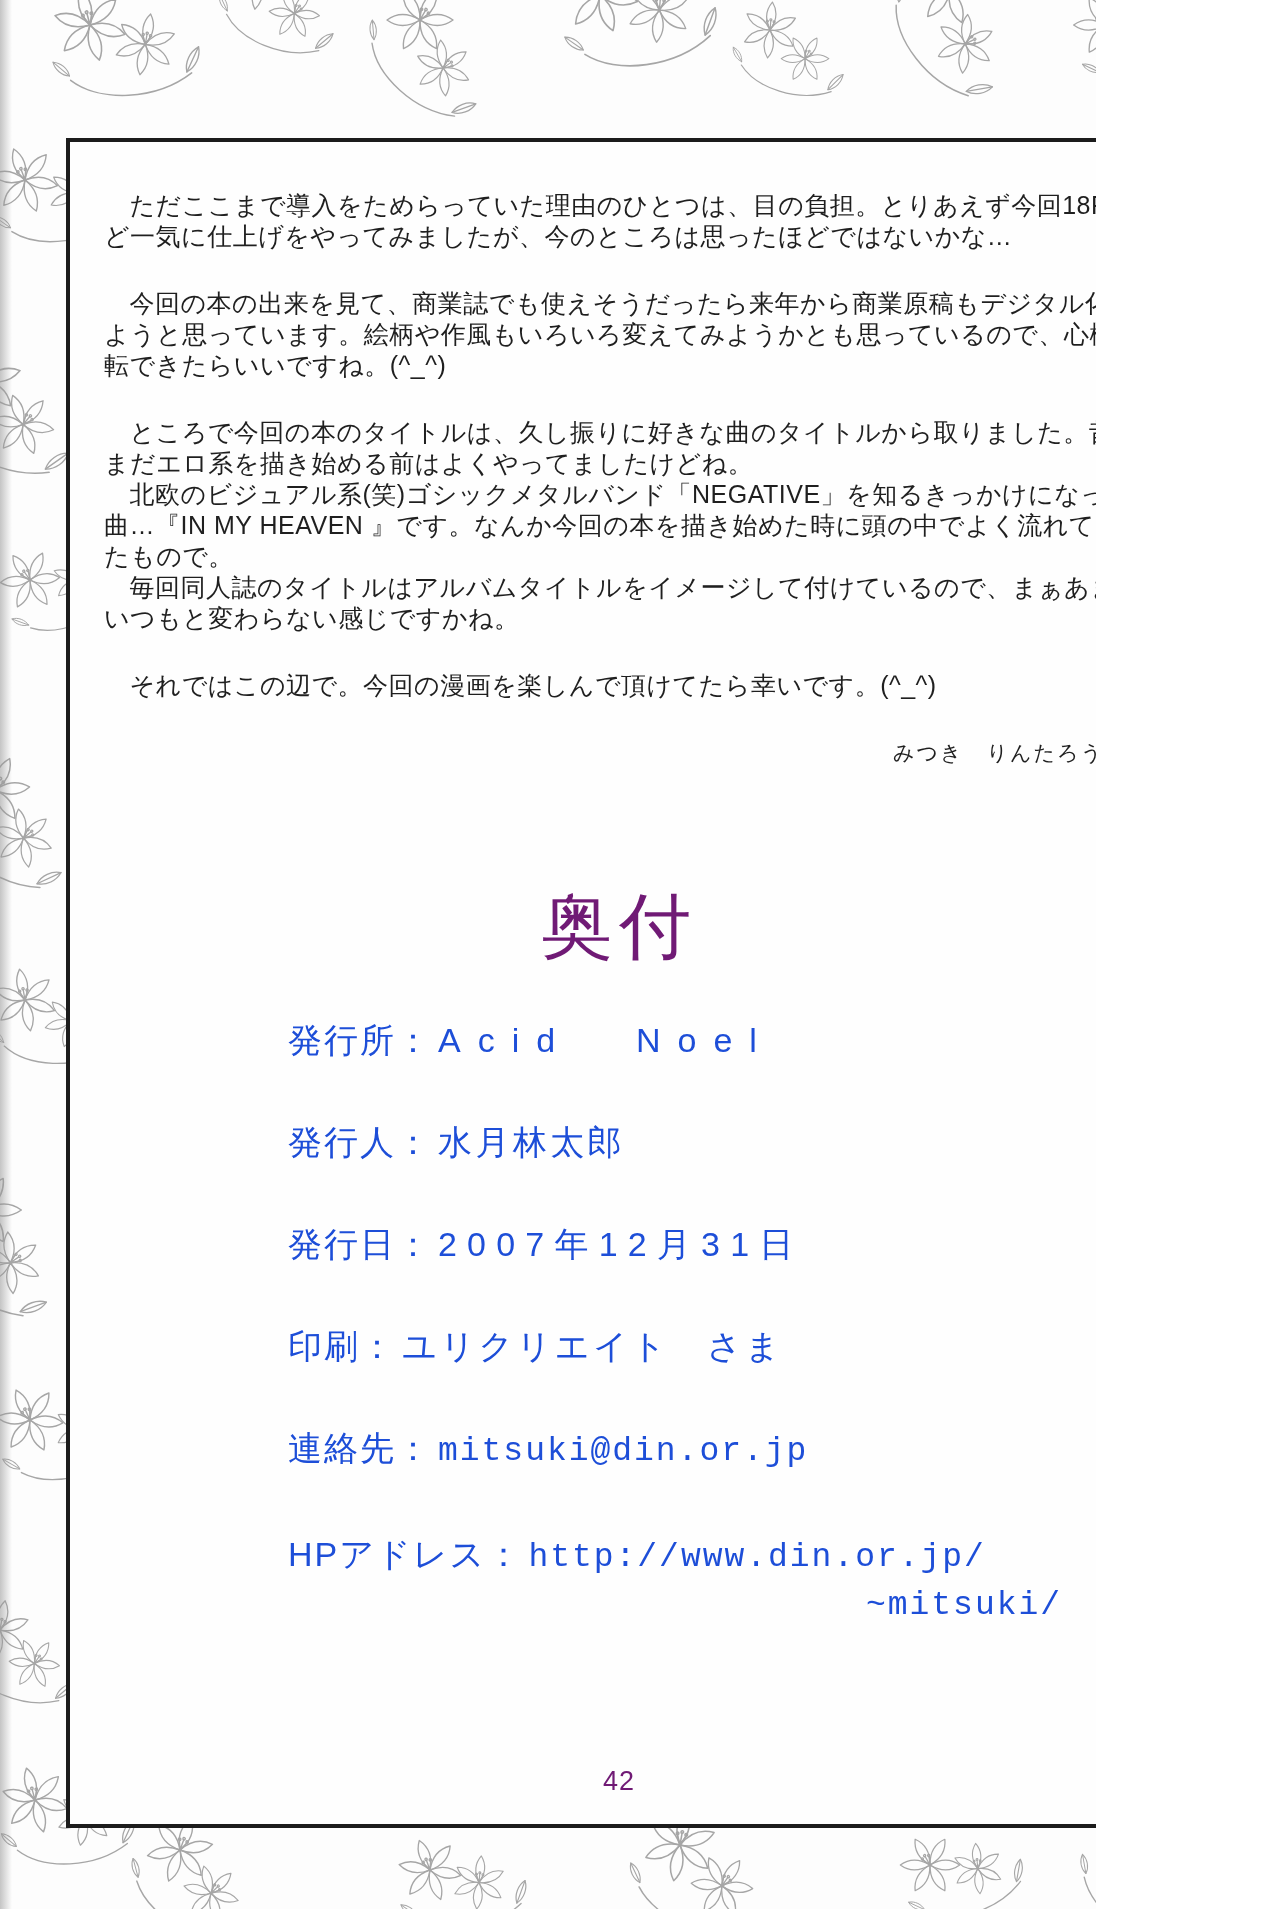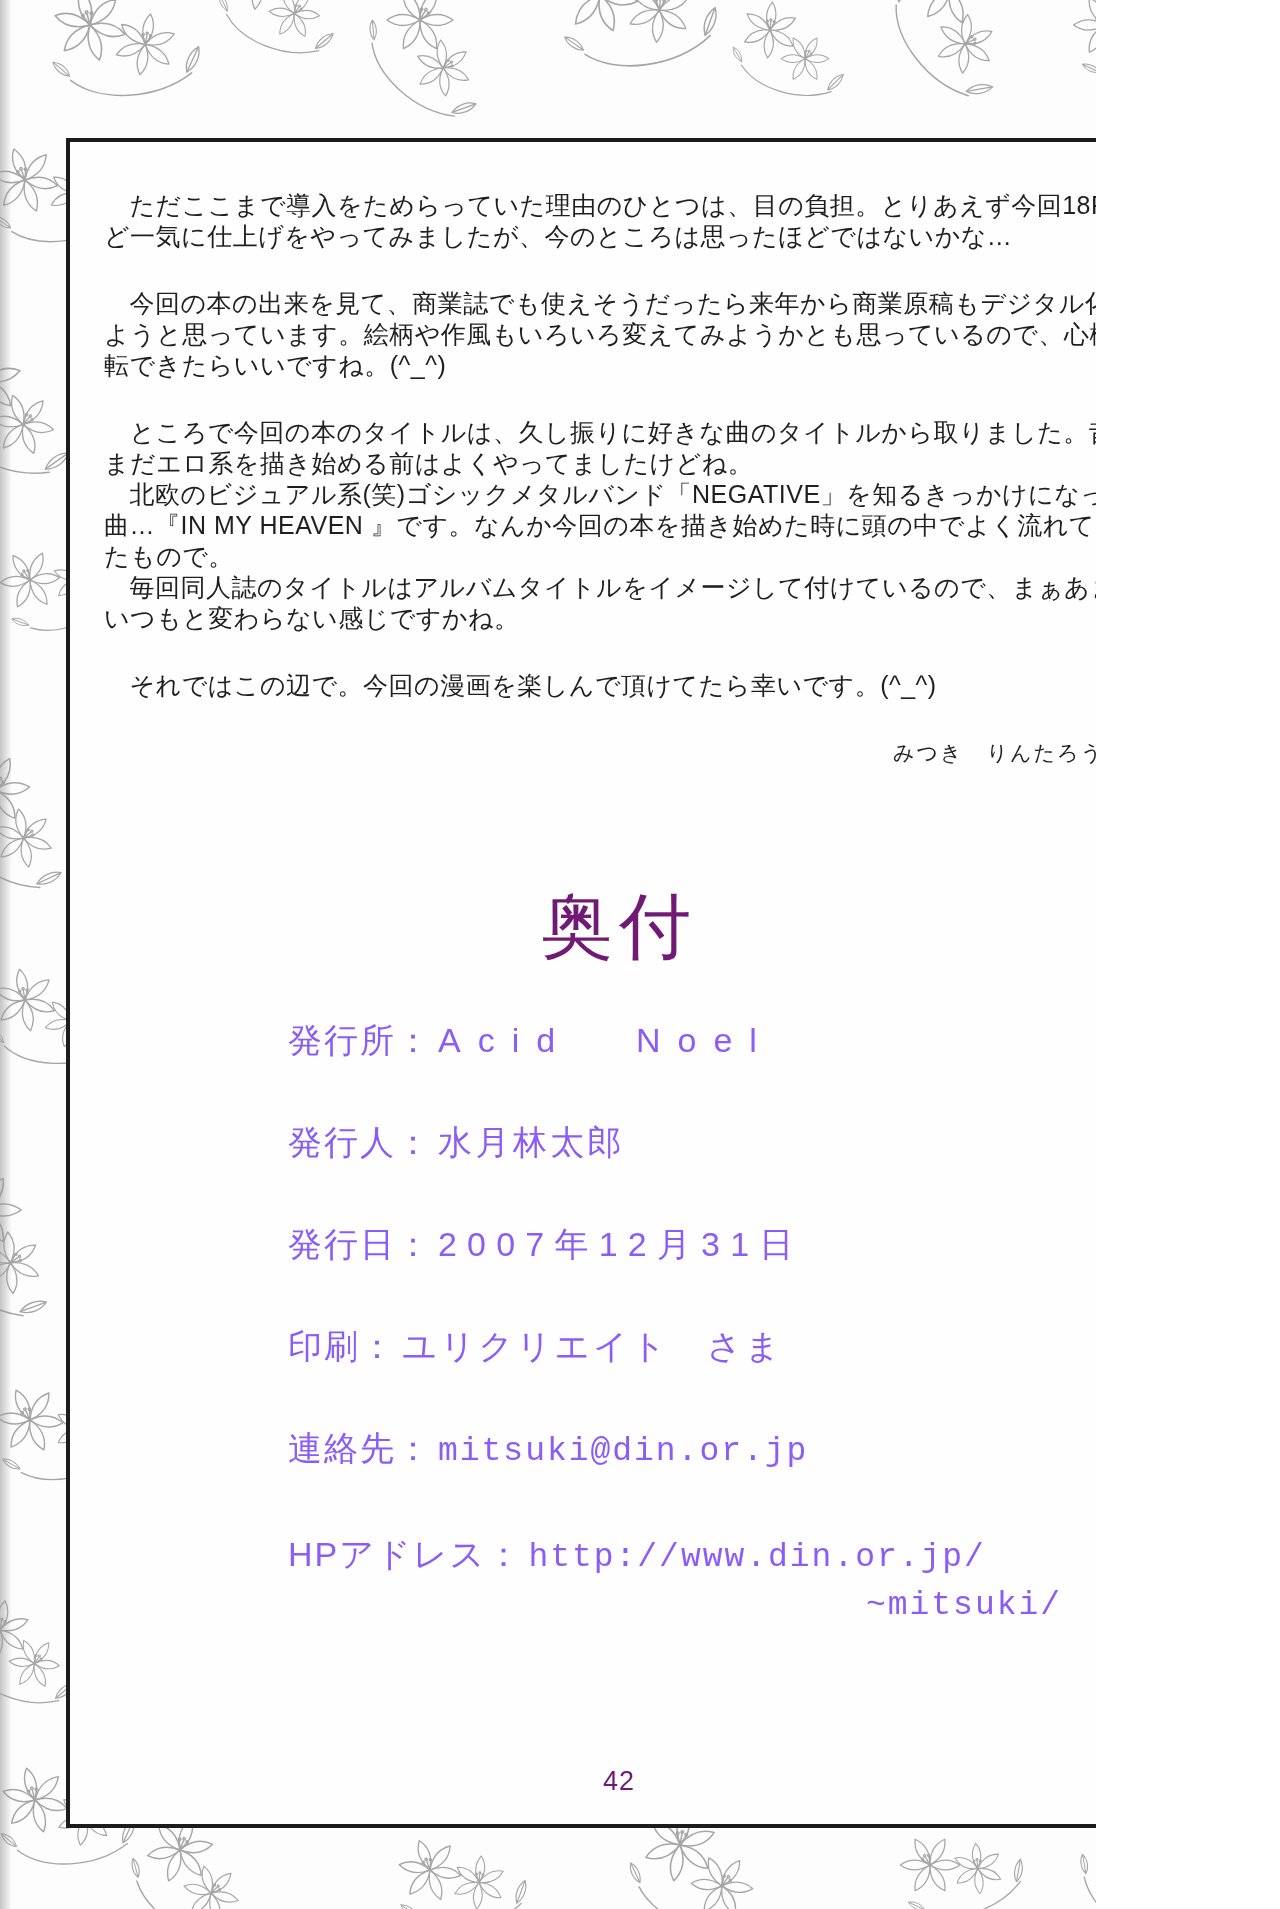--- a/index.html
+++ b/index.html
@@ -30,21 +30,21 @@
   .afterword p{margin:0 0 36px 0;white-space:pre-wrap;}
   .signature{
     margin-top:26px;text-align:right;padding-right:40px;
     font-size:21px;letter-spacing:2px;color:#1f1f1f;
   }
   .colophon-title{
     position:absolute;left:0;top:748px;width:100%;
     text-align:center;font-size:72px;line-height:72px;
     color:#701a75;letter-spacing:6px;
   }
-  .colophon{position:absolute;left:218px;top:878px;width:840px;color:#8b5cf6;}
+  .colophon{position:absolute;left:218px;top:878px;width:840px;color:#1d4ed8;}
   .colophon .row{font-size:34px;line-height:40px;margin-bottom:62px;white-space:nowrap;}
   .colophon .lbl{letter-spacing:2px;}
   .colophon .val{margin-left:6px;}
   .val-spaced{letter-spacing:.5em;word-spacing:1.1em;}
   .val-date{letter-spacing:.3em;}
   .val-kana{letter-spacing:.1em;}
   .mono{font-family:"Liberation Mono",monospace;font-size:33px;letter-spacing:.06em;}
   .hp2{margin-left:512px;margin-top:8px;line-height:40px;text-align:center;}
   .page-number{
     position:absolute;left:0;top:1624px;width:100%;

